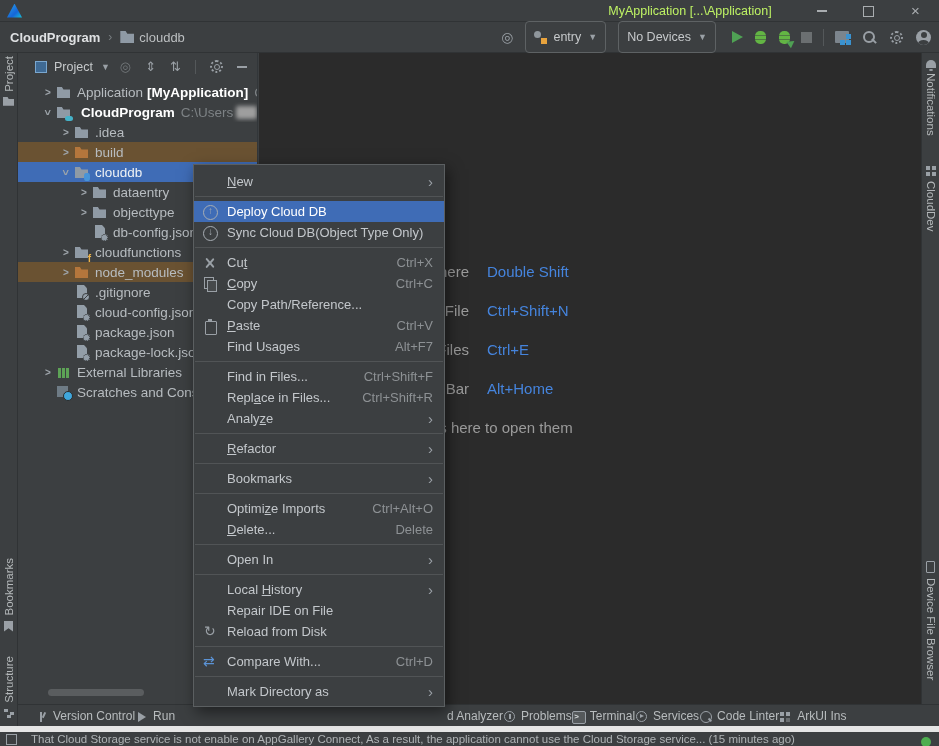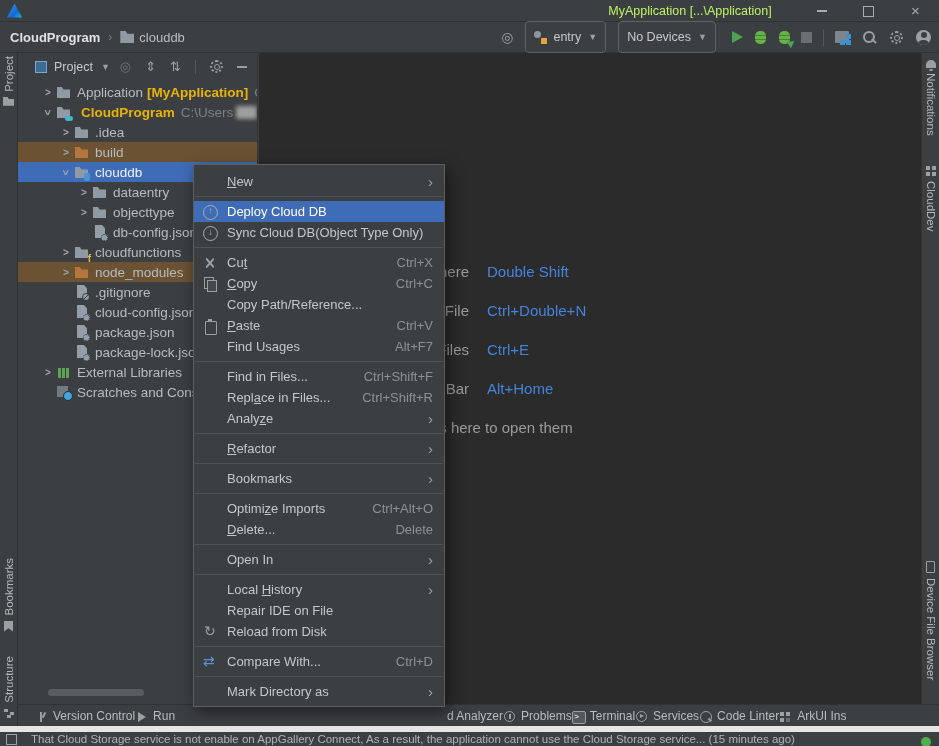--- a/index.html
+++ b/index.html
@@ -91,21 +91,21 @@
   .ti.cloud::after { content:''; position:absolute; right:-1px; bottom:-1px; width:8px; height:5px; background:#45b3c9; border-radius:3px; }
   .ti.db::after { content:''; position:absolute; right:0; bottom:-1px; width:6px; height:8px; background:#4794d8; border-radius:2px/3px; }
   .ti.f::after { content:'f'; position:absolute; right:-1px; bottom:-4px; color:#efb347; font-size:10px; font-weight:bold; }
   .ti.file::before { content:''; position:absolute; left:3px; top:1px; width:10px; height:13px; background:#939ea8; clip-path:polygon(0 0,70% 0,100% 25%,100% 100%,0 100%); }
   .ti.gear::after { content:''; position:absolute; right:0; bottom:-1px; width:5px; height:5px; border:1.5px dotted #3c3f41; border-radius:50%; background:#939ea8; }
   .ti.git::after { content:''; position:absolute; right:0; bottom:-1px; width:6px; height:6px; border:1.2px solid #3c3f41; border-radius:50%; background:linear-gradient(135deg,#939ea8 42%,#3c3f41 42%,#3c3f41 58%,#939ea8 58%); }
   .ti.lib::before { content:''; position:absolute; left:2px; bottom:2px; width:2.5px; height:10px; background:#5da356; box-shadow:4px 0 0 #5da356, 8px 0 0 #5da356; }
   .ti.scratch::before { content:''; position:absolute; left:1px; top:2px; width:11px; height:11px; background:#6e7b85; }
   .ti.scratch::after { content:''; position:absolute; right:-1px; bottom:-1px; width:8px; height:8px; border-radius:50%; background:#3fa7dd; border:1px solid #2b2b2b; }
   .tree-label { }
-  .tree-label2 { font-weight:bold; color:#eab308; margin-left:4px; }
+  .tree-label2 { font-weight:bold; color:#ffffff; margin-left:4px; }
   .tree-row .tree-label + .tree-label2 { margin-left:4px; }
   .tree-path { color:#7d8285; margin-left:6px; }
   .tree-extra.redact { display:inline-block; width:56px; height:13px; background:#a9a9a9; filter:blur(2px); margin-left:3px; border-radius:2px; opacity:.9; }
   .hscroll { position:absolute; left:30px; bottom:8px; width:96px; height:7px; background:#5a5d5f; border-radius:4px; }
 
   
   .editor { position:absolute; left:259px; top:53px; right:18px; bottom:42px; background:#2b2b2b; }
   .hints { position:absolute; left:0; top:199px; width:438px; }
   .hint-row { height:39px; display:flex; align-items:center; font-size:15px; }
   .hint-label { flex:1; text-align:right; color:#9b9b9b; padding-right:9px; }
@@ -373,21 +373,21 @@
 
 <div class="editor">
   <div class="hints">
 
   <div class="hint-row">
         <span class="hint-label">Search Everywhere</span>
         <span class="hint-key">Double Shift</span>
       </div>
       <div class="hint-row">
         <span class="hint-label">Go to File</span>
-        <span class="hint-key">Ctrl+Double+N</span>
+        <span class="hint-key">Ctrl+Shift+N</span>
       </div>
       <div class="hint-row">
         <span class="hint-label">Recent Files</span>
         <span class="hint-key">Ctrl+E</span>
       </div>
       <div class="hint-row">
         <span class="hint-label">Navigation Bar</span>
         <span class="hint-key">Alt+Home</span>
       </div>
       <div class="hint-row center">

